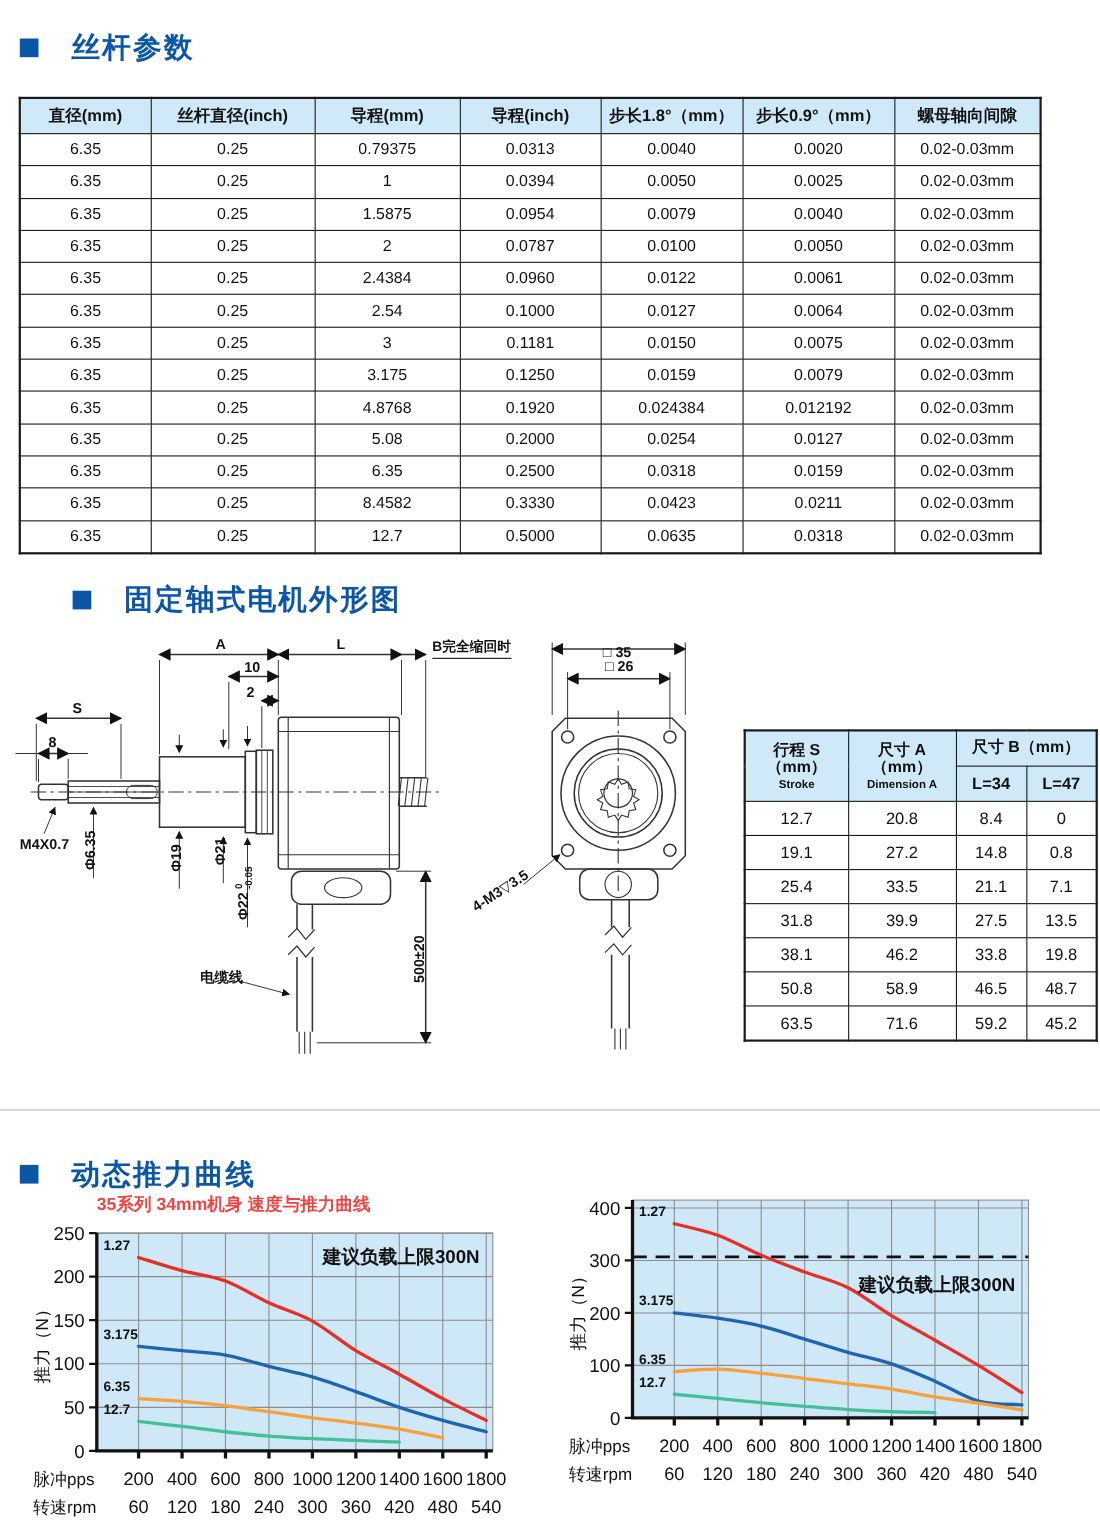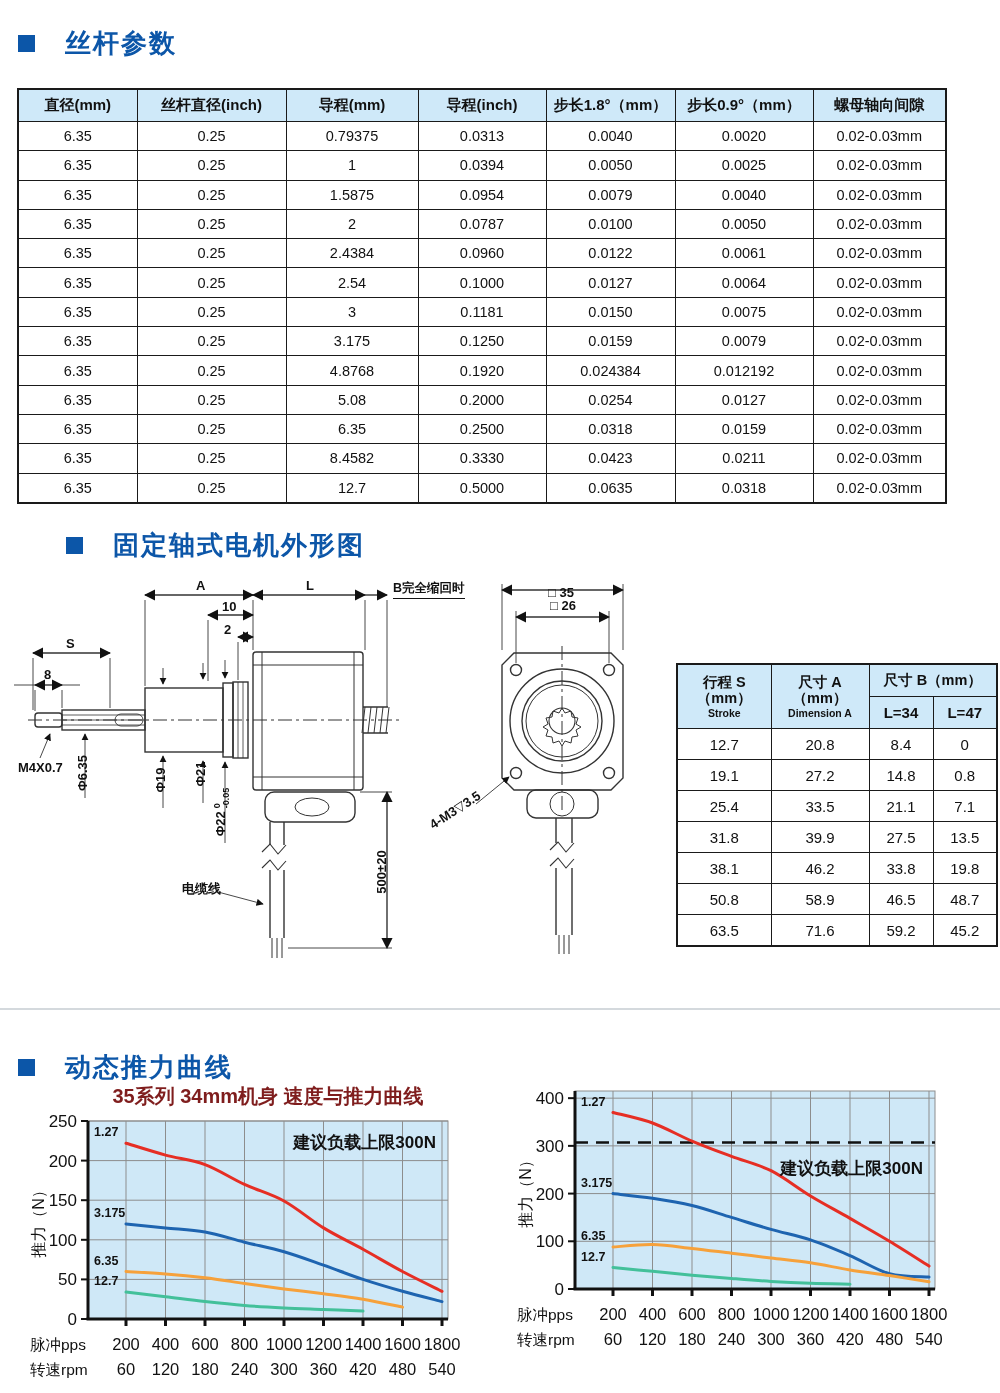--- a/index.html
+++ b/index.html
@@ -23,21 +23,21 @@
   #drawing svg{position:absolute;left:0;top:0;}
   .dlab{position:absolute;font-size:13px;font-weight:600;color:#111;white-space:nowrap;}
   .rot{transform:translate(-50%,-50%) rotate(-90deg);}
   .rot35{transform:translate(-50%,-50%) rotate(-33deg);}
   .tol{display:inline-flex;flex-direction:column;vertical-align:middle;margin-left:3px;}
   .tol i{font-style:normal;font-size:9px;line-height:9px;}
   .underl{border-bottom:1.5px solid #111;padding-bottom:1px;}
   .divider{position:absolute;left:0;width:1000px;height:2px;background:#d4d9dd;}
   
   .chart{position:absolute;width:470px;}
-  .chart-title{margin-left:60px;width:360px;text-align:center;font-size:20px;font-weight:bold;color:#7f1d1d;height:30px;line-height:26px;}
+  .chart-title{margin-left:60px;width:360px;text-align:left;font-size:16px;font-weight:bold;color:#ef4444;height:30px;line-height:26px;}
 </style>
 </head>
 <body>
 
 <div id="page">
 
   <div class="sec-title" style="left:18px;top:26px;">
     <span class="bullet"></span>
     <span>丝杆参数</span>
   </div>

